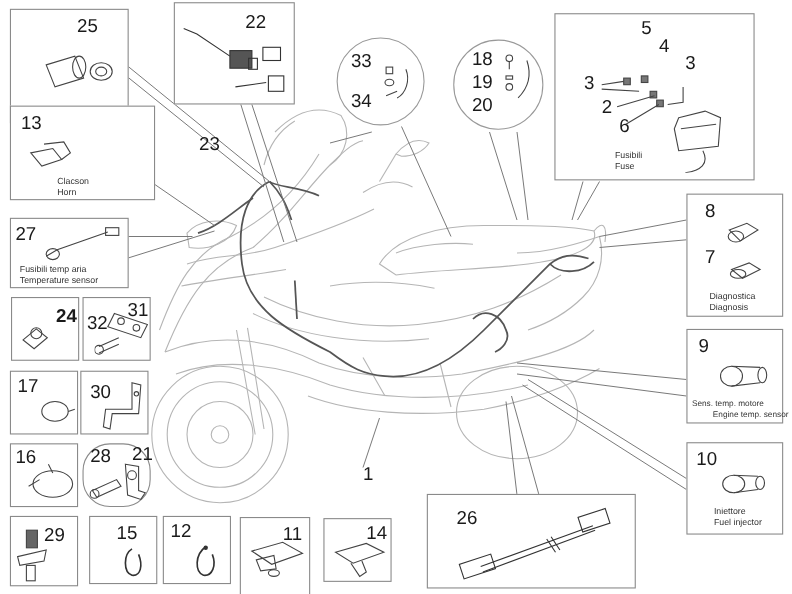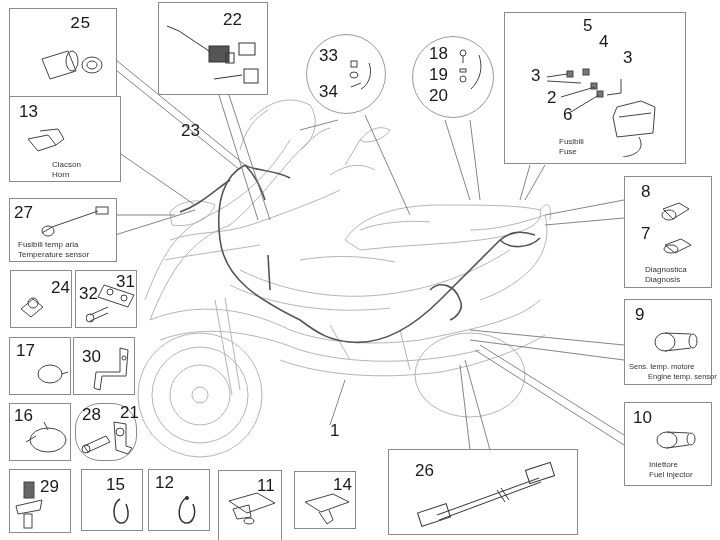--- a/index.html
+++ b/index.html
@@ -77,21 +77,21 @@
     <path d="M545 215 L624 200 M545 225 L624 218"></path>
     <path d="M470 330 L624 345 M470 340 L624 360"></path>
     <path d="M475 350 L624 445 M480 345 L624 435"></path>
     <path d="M465 360 L490 450 M460 365 L470 450"></path>
     <path d="M345 380 L330 425"></path>
   </g>
 </svg>
 
 <div class="num" style="left:330px;top:422px;">1</div>
 
-<div class="box" style="left:9px;top:8px;width:108px;height:104px;font-family:Liberation Mono, monospace;">
+<div class="box" style="left:9px;top:8px;width:108px;height:104px;">
   <div class="num" style="left:60px;top:6px;">25</div>
   <svg class="part" style="left:30px;top:38px;" width="70" height="40" viewBox="0 0 70 40">
     <g fill="none" stroke="#444" stroke-width="1">
       <path d="M2 12 L28 4 L36 24 L10 32 Z"></path>
         <ellipse cx="32" cy="14" rx="6" ry="10"></ellipse>
       <ellipse cx="52" cy="18" rx="10" ry="8"></ellipse>
         <ellipse cx="52" cy="18" rx="5" ry="4"></ellipse>
     </g>
   </svg>
 </div>
@@ -104,21 +104,21 @@
       <path d="M3 5 L15 10 L45 30"></path>
         <rect x="45" y="25" width="20" height="16" fill="#555"></rect>
       <rect x="62" y="32" width="8" height="10"></rect>
         <rect x="75" y="22" width="16" height="12"></rect>
       <rect x="80" y="48" width="14" height="14"></rect>
         <path d="M50 58 L78 54"></path>
     </g>
   </svg>
 </div>
 
-<div class="box" style="left:9px;top:96px;width:112px;height:86px;">
+<div class="box" style="left:9px;top:96px;width:132px;height:86px;">
   <div class="num" style="left:9px;top:6px;">13</div>
   <svg class="part" style="left:16px;top:30px;" width="50" height="30" viewBox="0 0 50 30">
     <g fill="none" stroke="#444" stroke-width="1">
         <path d="M2 12 L22 8 L30 18 L12 24 Z"></path>
         <path d="M14 4 L32 2 L38 12 L30 18"></path>
       </g>
   </svg>
   <div class="cap" style="left:42px;top:63px;">Clacson</div>
   <div class="cap" style="left:42px;top:73px;">Horn</div>
 </div>
@@ -129,21 +129,21 @@
     <g fill="none" stroke="#444" stroke-width="1">
         <path d="M4 28 L14 22 L60 6"></path>
         <rect x="58" y="2" width="12" height="7"></rect>
         <ellipse cx="10" cy="26" rx="6" ry="5"></ellipse>
       </g>
   </svg>
   <div class="cap" style="left:8px;top:41px;">Fusibili temp aria</div>
   <div class="cap" style="left:8px;top:51px;">Temperature sensor</div>
 </div>
 
-<div class="box" style="left:10px;top:270px;width:62px;height:58px;">
+<div class="box" style="left:10px;top:270px;width:62px;height:58px;font-weight:bold;">
   <div class="num" style="left:40px;top:8px;">24</div>
   <svg class="part" style="left:8px;top:20px;" width="30" height="30" viewBox="0 0 30 30">
       <g fill="none" stroke="#444">
         <path d="M2 18 L14 8 L24 16 L12 26 Z"></path>
         <circle cx="14" cy="12" r="5"></circle>
       </g>
     </svg>
 </div>
 <div class="box" style="left:75px;top:270px;width:62px;height:58px;">
   <div class="num" style="left:40px;top:2px;">31</div>

